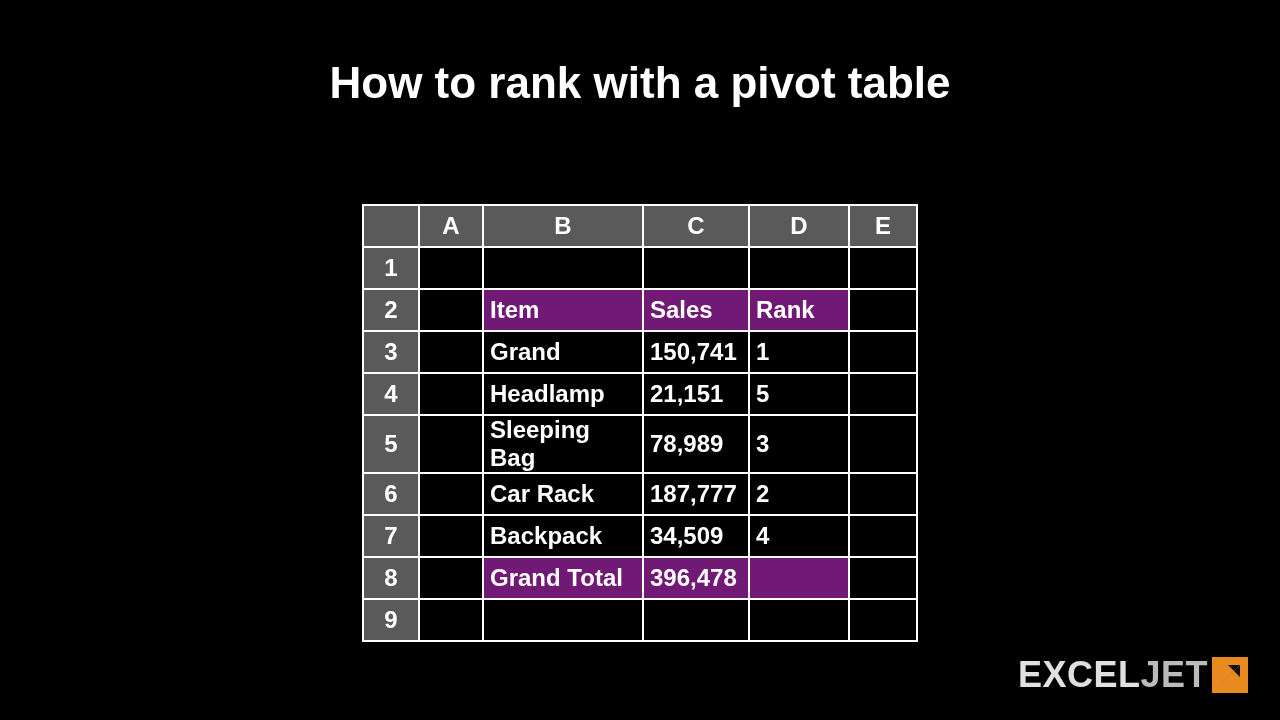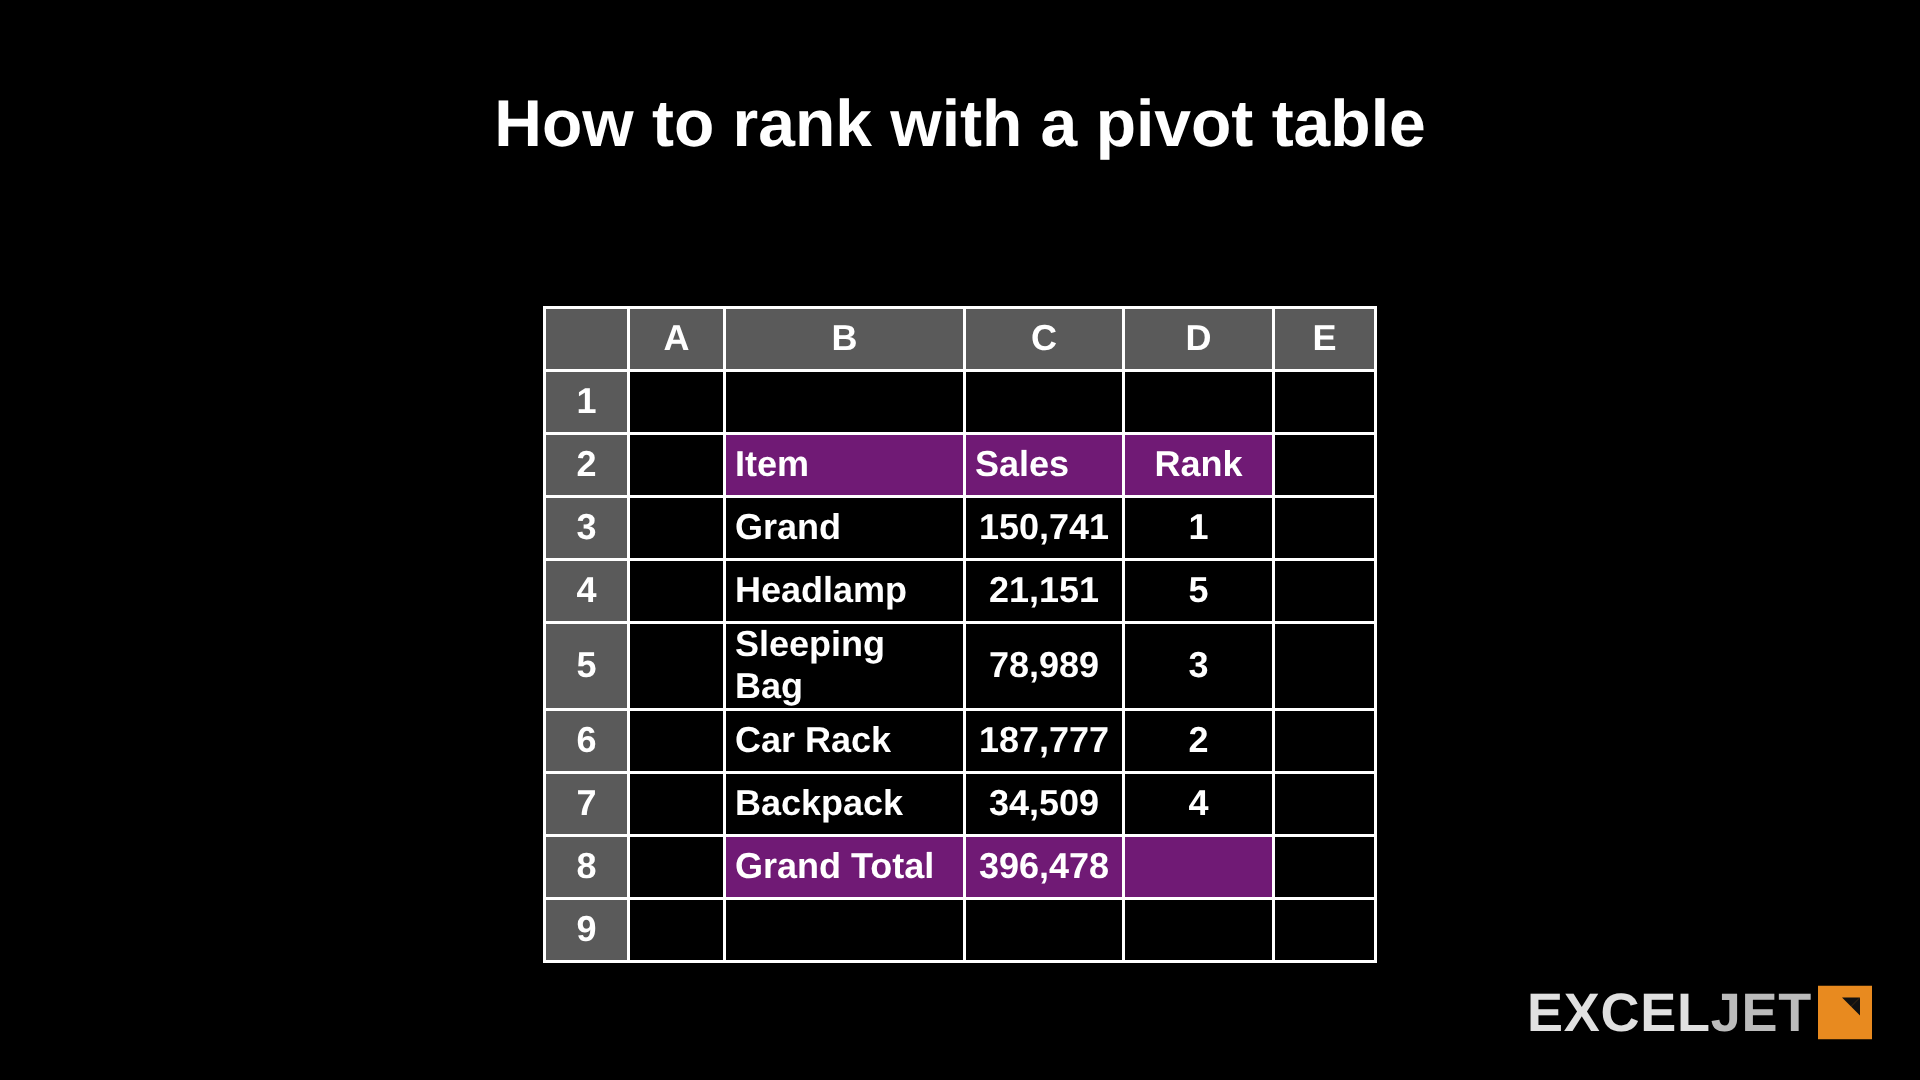--- a/index.html
+++ b/index.html
@@ -45,21 +45,21 @@
     width: 56px;
     font-weight: 700;
   }
   .colA { width: 64px; }
   .colB { width: 160px; }
   .colC { width: 106px; }
   .colD { width: 100px; }
   .colE { width: 68px; }
   .blue { background: #701a75; }
   .txt { text-align: left; }
-  .num { text-align: center; }
+  .num { text-align: left; }
   .brand {
     position: absolute;
     right: 32px;
     bottom: 24px;
     display: flex;
     align-items: center;
     gap: 0;
   }
   .brand-text {
     font-size: 36px;

